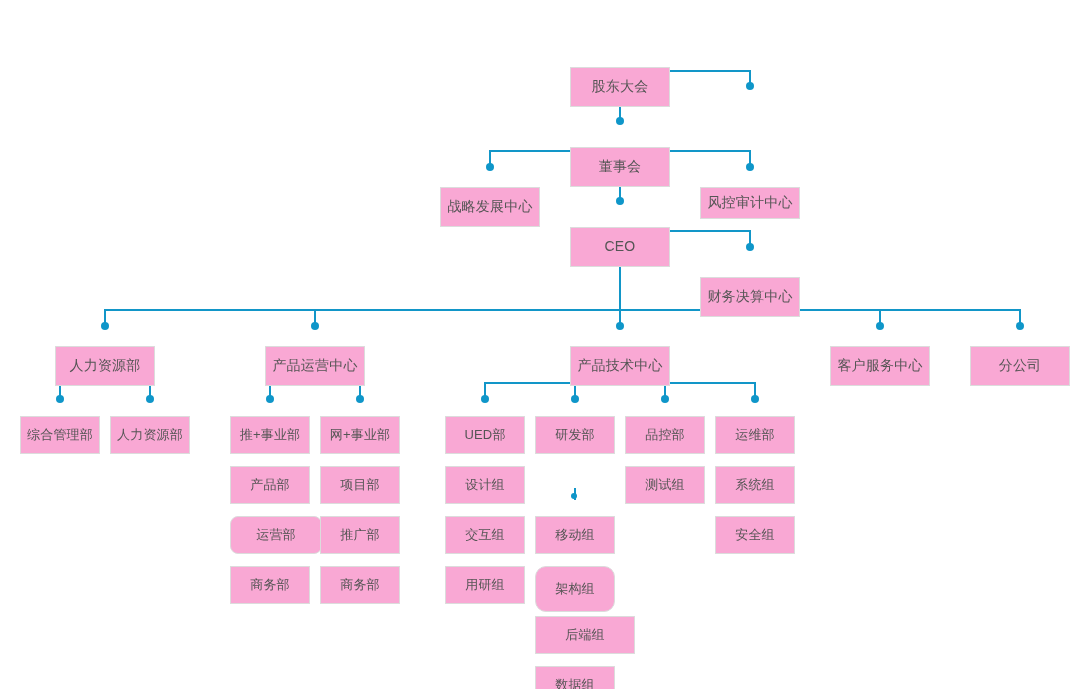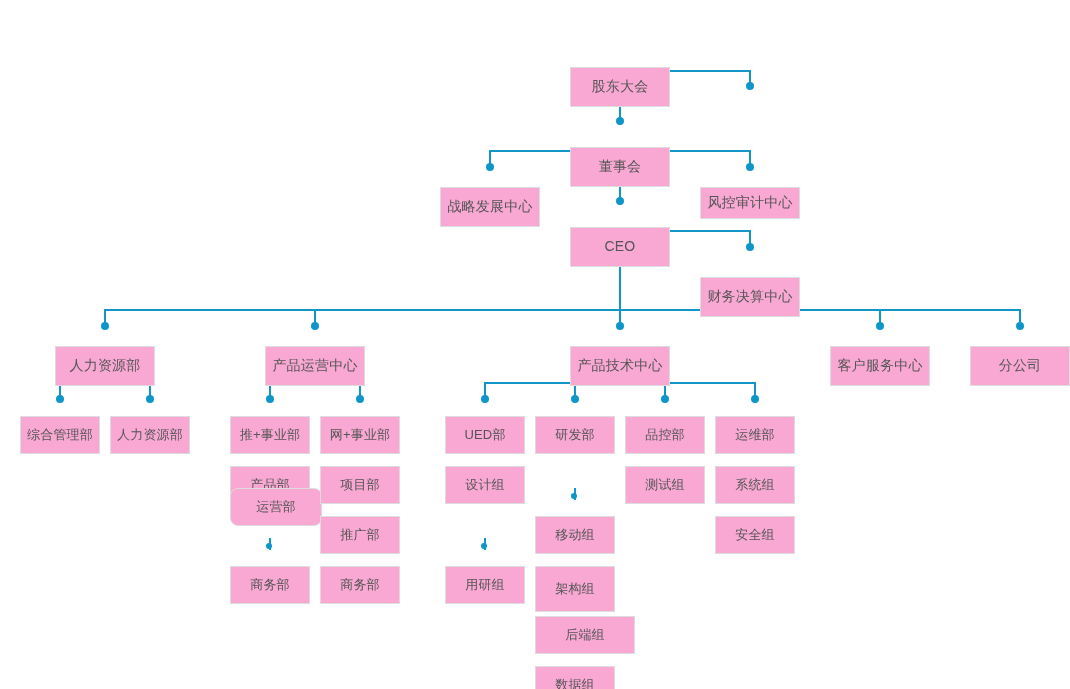--- a/index.html
+++ b/index.html
@@ -190,35 +190,36 @@
 
   <div class="node" style="left:830px; top:330px; width:100px; height:40px;">客户服务中心</div>
 
   <div class="node" style="left:970px; top:330px; width:100px; height:40px;">分公司</div>
 
   <div class="node small" style="left:20px; top:400px; width:80px; height:38px;">综合管理部</div>
   <div class="node small" style="left:110px; top:400px; width:80px; height:38px;">人力资源部</div>
 
   <div class="node small" style="left:230px; top:400px; width:80px; height:38px;">推+事业部</div>
   <div class="node small" style="left:230px; top:450px; width:80px; height:38px;">产品部</div>
-  <div class="node small" style="left:230px; top:472px; width:92px; height:38px;border-radius:8px;">运营部</div>
+  <div class="node small" style="left:230px; top:500px; width:92px; height:38px;border-radius:8px;">运营部</div>
   <div class="node small" style="left:230px; top:550px; width:80px; height:38px;">商务部</div>
 
   <div class="node small" style="left:320px; top:400px; width:80px; height:38px;">网+事业部</div>
   <div class="node small" style="left:320px; top:450px; width:80px; height:38px;">项目部</div>
   <div class="node small" style="left:320px; top:500px; width:80px; height:38px;">推广部</div>
   <div class="node small" style="left:320px; top:550px; width:80px; height:38px;">商务部</div>
 
   <div class="node small" style="left:445px; top:450px; width:80px; height:38px;">设计组</div>
   <div class="node small" style="left:445px; top:400px; width:80px; height:38px;">UED部</div>
+  <div class="node small" style="left:445px; top:500px; width:80px; height:38px;">交互组</div>
   <div class="node small" style="left:445px; top:550px; width:80px; height:38px;">用研组</div>
 
   <div class="node small" style="left:535px; top:400px; width:80px; height:38px;">研发部</div>
   <div class="node small" style="left:535px; top:500px; width:80px; height:38px;">移动组</div>
-  <div class="node small" style="left:535px; top:550px; width:80px; height:46px;">架构组</div>
+  <div class="node small" style="left:535px; top:550px; width:80px; height:46px;border-radius:11px;">架构组</div>
   <div class="node small" style="left:535px; top:600px; width:100px; height:38px;">后端组</div>
   <div class="node small" style="left:535px; top:650px; width:80px; height:38px;">数据组</div>
 
   <div class="node small" style="left:625px; top:400px; width:80px; height:38px;">品控部</div>
   <div class="node small" style="left:625px; top:450px; width:80px; height:38px;">测试组</div>
 
   <div class="node small" style="left:715px; top:400px; width:80px; height:38px;">运维部</div>
   <div class="node small" style="left:715px; top:450px; width:80px; height:38px;">系统组</div>
   <div class="node small" style="left:715px; top:500px; width:80px; height:38px;">安全组</div>
 

